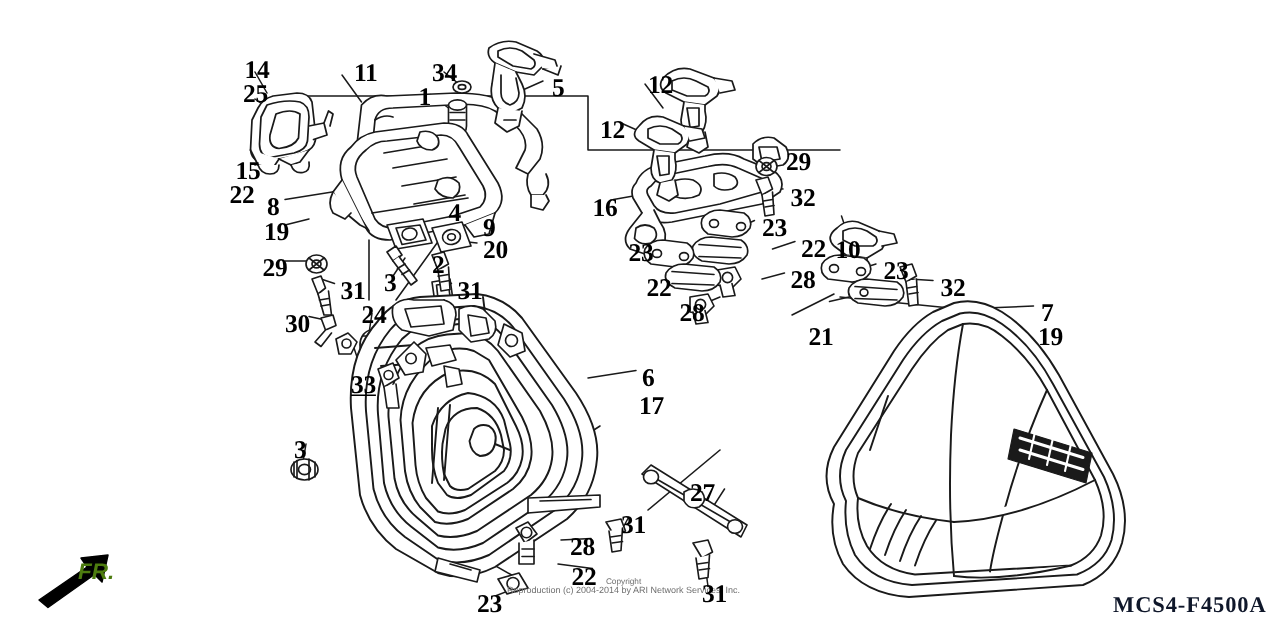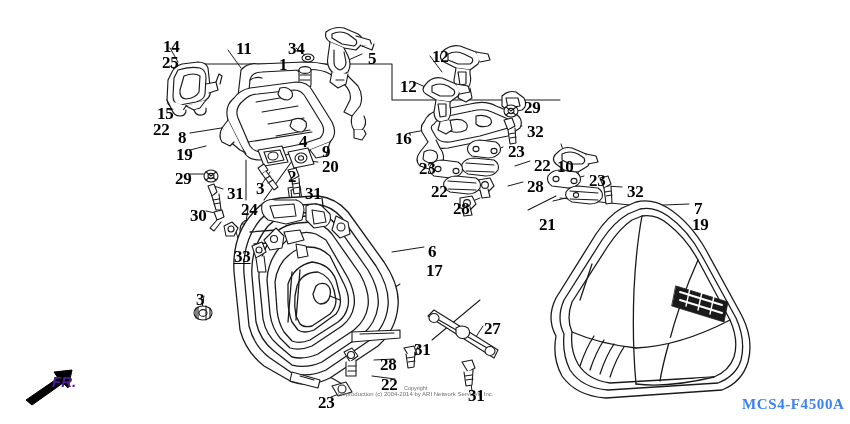--- a/index.html
+++ b/index.html
@@ -30,31 +30,31 @@
     color: #000000;
     line-height: 1;
     white-space: nowrap;
     letter-spacing: -0.2px;
   }
   .partno {
     position: absolute;
     font-family: "Liberation Serif", serif;
     font-size: 15px;
     font-weight: bold;
-    color: #3b82f6;
+    color: #0f172a;
     letter-spacing: 0.6px;
     white-space: nowrap;
   }
   .frlabel {
     position: absolute;
     font-family: "Liberation Sans", sans-serif;
     font-size: 15px;
     font-weight: bold;
     font-style: italic;
-    color: #4c1d95;
+    color: #4d7c0f;
     white-space: nowrap;
   }
   .copy {
     position: absolute;
     font-family: "Liberation Sans", sans-serif;
     color: #6f6f6f;
     white-space: nowrap;
     line-height: 1.15;
   }
   .copy .c1 { font-size: 5.5px; display: block; text-align: center; }
@@ -569,21 +569,21 @@
       <div class="lbl" style="left: 539px; top: 198px; margin-top: 18px;">21</div>
       <div class="lbl" style="left: 453px; top: 200px;">28</div>
       <div class="lbl" style="left: 190px; top: 207px;">30</div>
       <div class="lbl" style="left: 241px; top: 201px;">24</div>
       <div class="lbl" style="left: 694px; top: 200px;">7</div>
       <div class="lbl" style="left: 692px; top: 216px;">19</div>
       <div class="lbl" style="left: 234px; top: 248px; text-decoration: underline;">33</div>
       <div class="lbl" style="left: 428px; top: 243px;">6</div>
       <div class="lbl" style="left: 426px; top: 262px;">17</div>
       <div class="lbl" style="left: 196px; top: 291px;">3</div>
-      <div class="lbl" style="left: 484px; top: 320px;">27</div>
+      <div class="lbl" style="left: 460px; top: 320px;">27</div>
       <div class="lbl" style="left: 414px; top: 341px;">31</div>
       <div class="lbl" style="left: 380px; top: 356px;">28</div>
       <div class="lbl" style="left: 381px; top: 376px;">22</div>
       <div class="lbl" style="left: 468px; top: 387px;">31</div>
       <div class="lbl" style="left: 318px; top: 394px;">23</div>
     </div>
 
 </div>
 
 </body></html>

